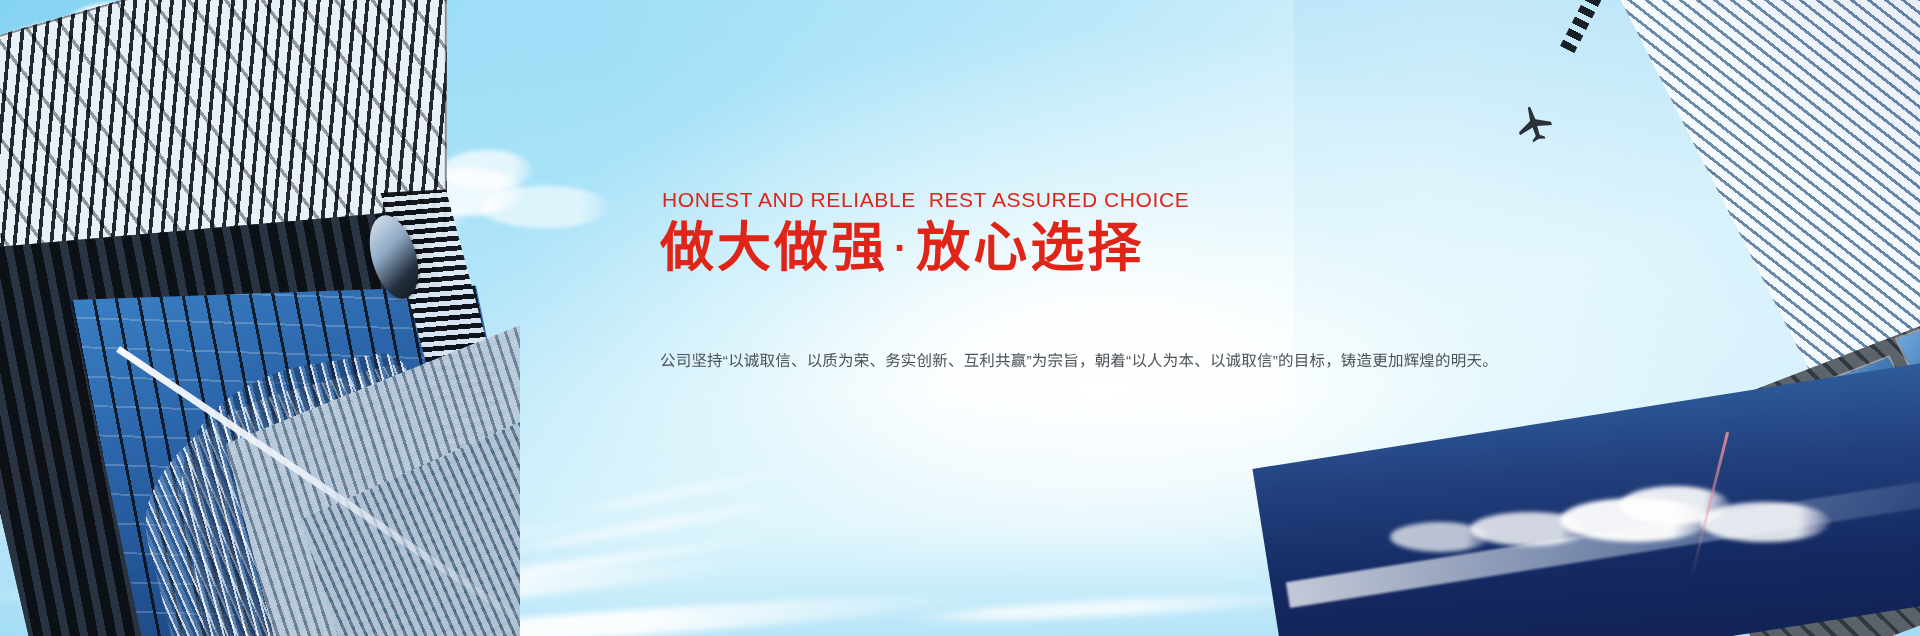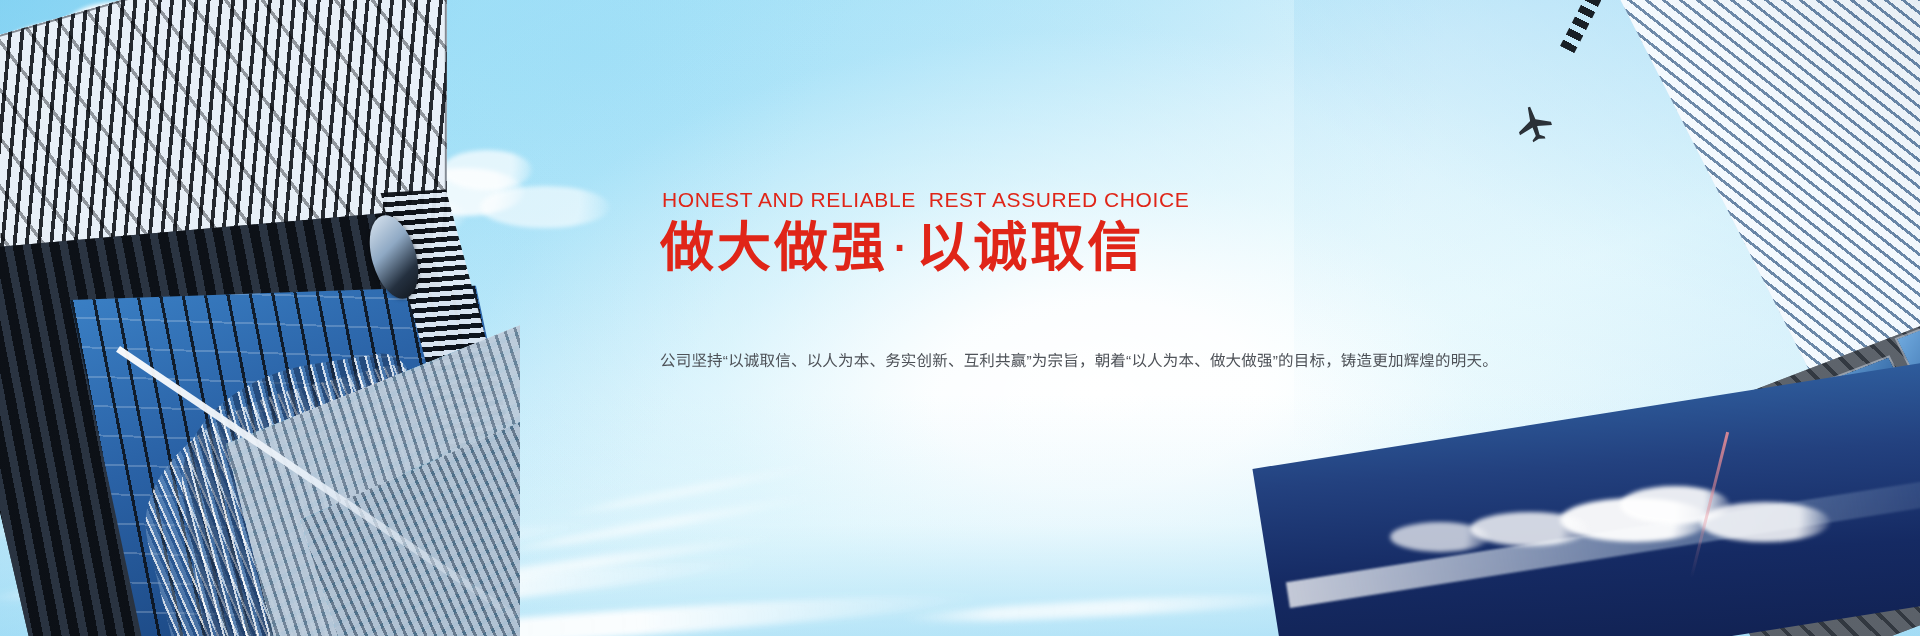--- a/index.html
+++ b/index.html
@@ -375,20 +375,20 @@
     <div class="puff p10"></div>
     <div class="puff p11"></div>
     <div class="puff p12"></div>
     <div class="puff p13"></div>
   </div>
   <div class="rb-pinkedge"></div>
 
   <div class="copy">
     <p class="eyebrow">HONEST AND RELIABLE  REST ASSURED CHOICE</p>
 
-    <h1 class="headline"><span>做大做强</span><span class="dot">·</span><span>以诚取信</span></h1>
+    <h1 class="headline"><span>做大做强</span><span class="dot">·</span><span>放心选择</span></h1>
 
     <p class="para">
-      <span class="ln">公司坚持“以诚取信、以人为本、务实创新、互利共赢”为宗旨，朝着“以人为本、做大做强”的目标，铸造更加辉煌的明天。</span>
+      <span class="ln">公司坚持“以诚取信、以质为荣、务实创新、互利共赢”为宗旨，朝着“以人为本、以诚取信”的目标，铸造更加辉煌的明天。</span>
     </p>
   </div>
 
 </div>
 
 </body></html>

